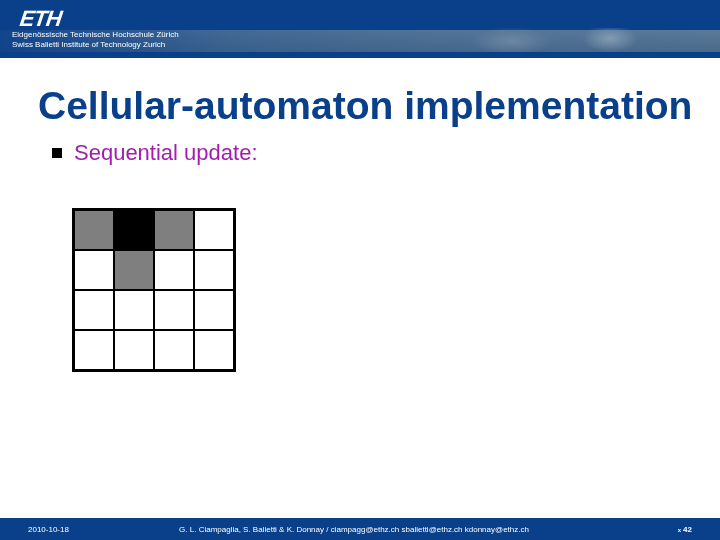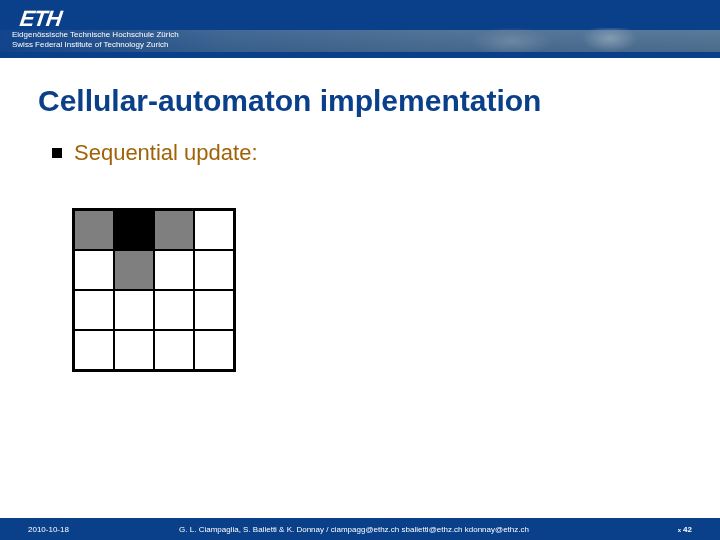--- a/index.html
+++ b/index.html
@@ -32,24 +32,24 @@
     position: absolute; right: 40px; top: 28px; width: 280px; height: 26px;
     background:
       radial-gradient(ellipse 60px 20px at 40% 50%, #6f8aa5 0%, transparent 70%),
       radial-gradient(ellipse 40px 20px at 75% 40%, #89a0b6 0%, transparent 70%);
     opacity: 0.9;
   }
   .stripe-bottom { position: absolute; left: 0; right: 0; top: 52px; height: 6px; background: #0a3f8a; }
   .stripe-white  { position: absolute; left: 0; right: 0; top: 58px; height: 12px; background: #fff; }
 
   
-  .title { position: absolute; left: 38px; top: 84px; font-size: 30px; font-weight: 700; color: #0a3f8a; }
+  .title { position: absolute; left: 38px; top: 84px; font-size: 39px; font-weight: 700; color: #0a3f8a; }
   .bullet-row { position: absolute; left: 52px; top: 140px; display: flex; align-items: center; }
   .bullet-marker { width: 10px; height: 10px; background: #000; margin-right: 12px; }
-  .bullet-text { font-size: 22px; color: #a16207; }
+  .bullet-text { font-size: 22px; color: #a21caf; }
 
   
   .grid {
     position: absolute; left: 72px; top: 208px;
     display: grid; grid-template-columns: repeat(4, 40px); grid-template-rows: repeat(4, 40px);
     border: 2px solid #000;
   }
   .cell { border: 1px solid #000; background: #fff; }
   .g { background: #7f7f7f; }
   .k { background: #000; }
@@ -75,21 +75,21 @@
       <div class="stripe-top"></div>
       <div class="photo-band"></div>
       <div class="photo-detail"></div>
       <div class="stripe-bottom"></div>
       <div class="stripe-white"></div>
     </div>
     <div class="logo-row">
       <span class="eth-logo">ETH</span>
     </div>
     <div class="header-sub1">Eidgenössische Technische Hochschule Zürich</div>
-    <div class="header-sub2">Swiss Federal Institute of Technology Zurich</div>
+    <div class="header-sub2">Swiss Balietti Institute of Technology Zurich</div>
   </div>
 
   <div class="title">Cellular-automaton implementation</div>
 
   <div class="bullet-row">
     <div class="bullet-marker"></div>
     <div class="bullet-text">Sequential update:</div>
   </div>
 
   <div class="grid">

